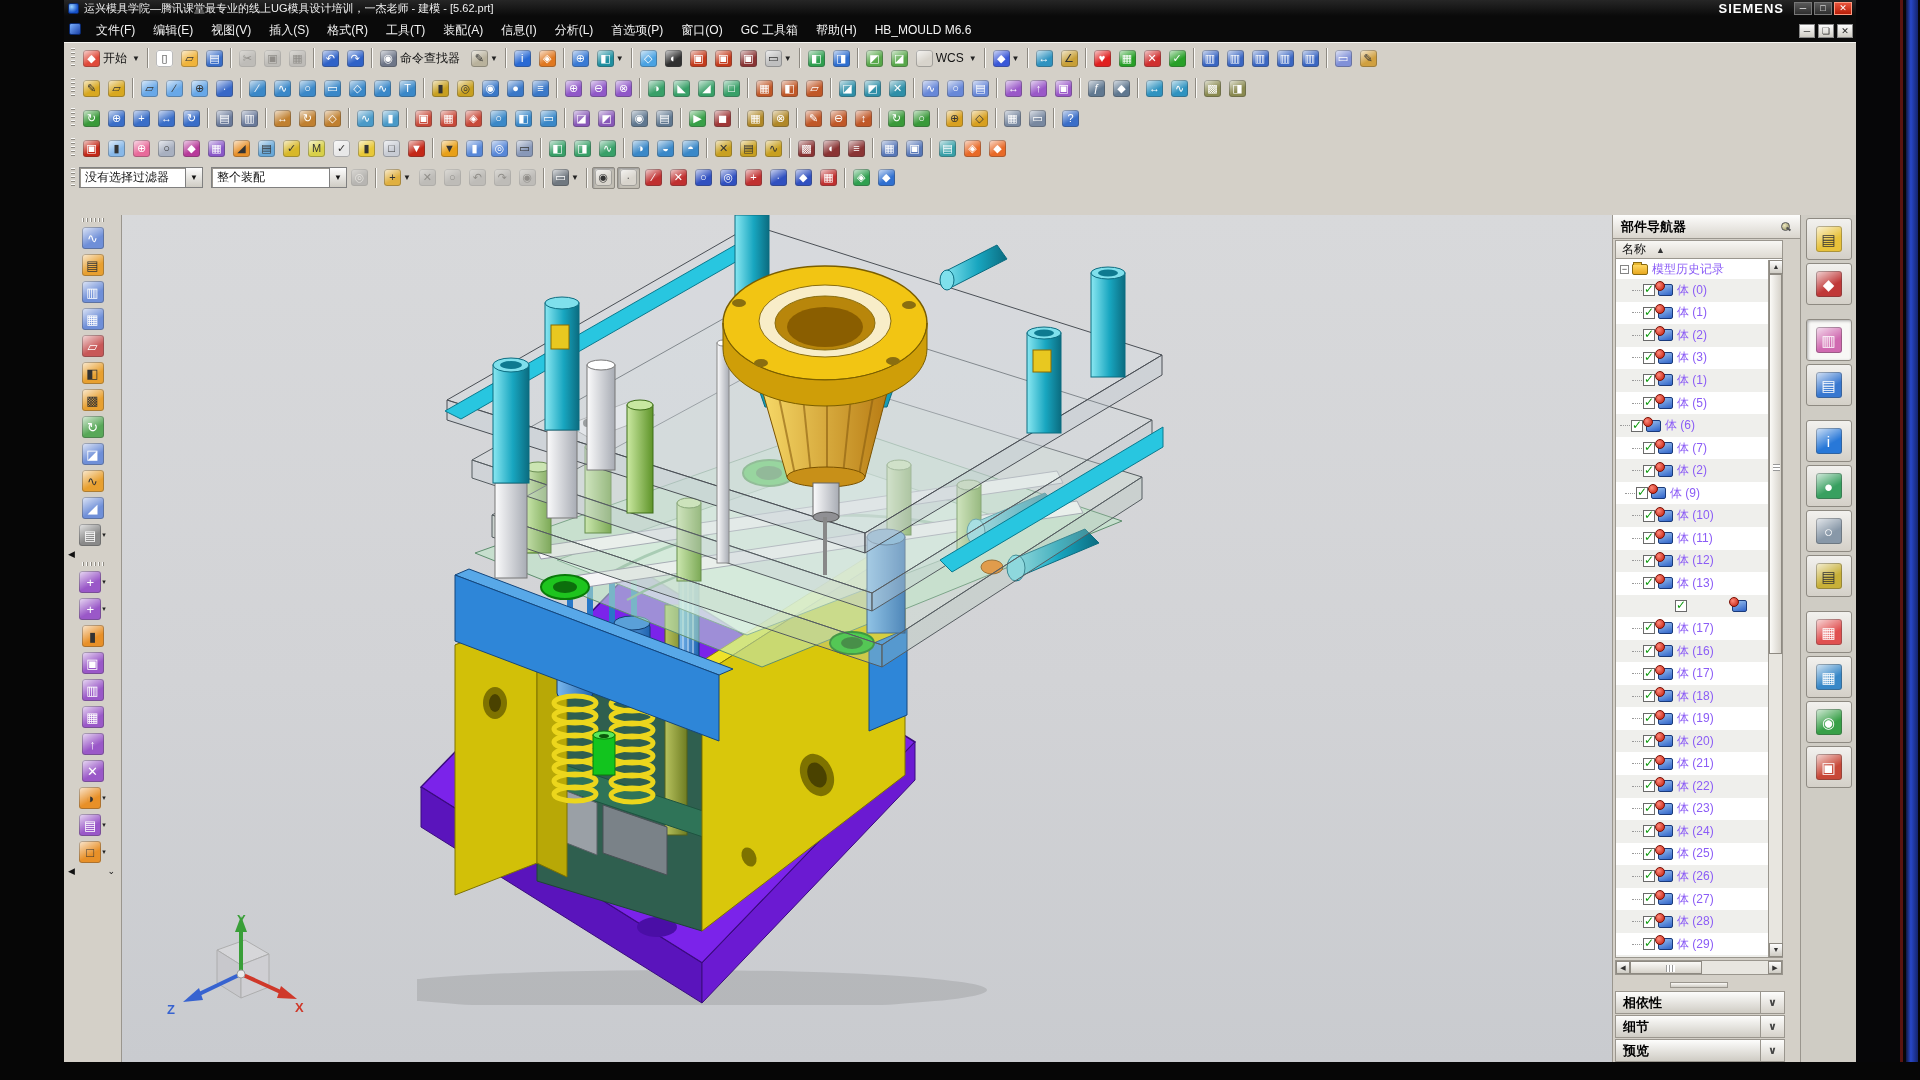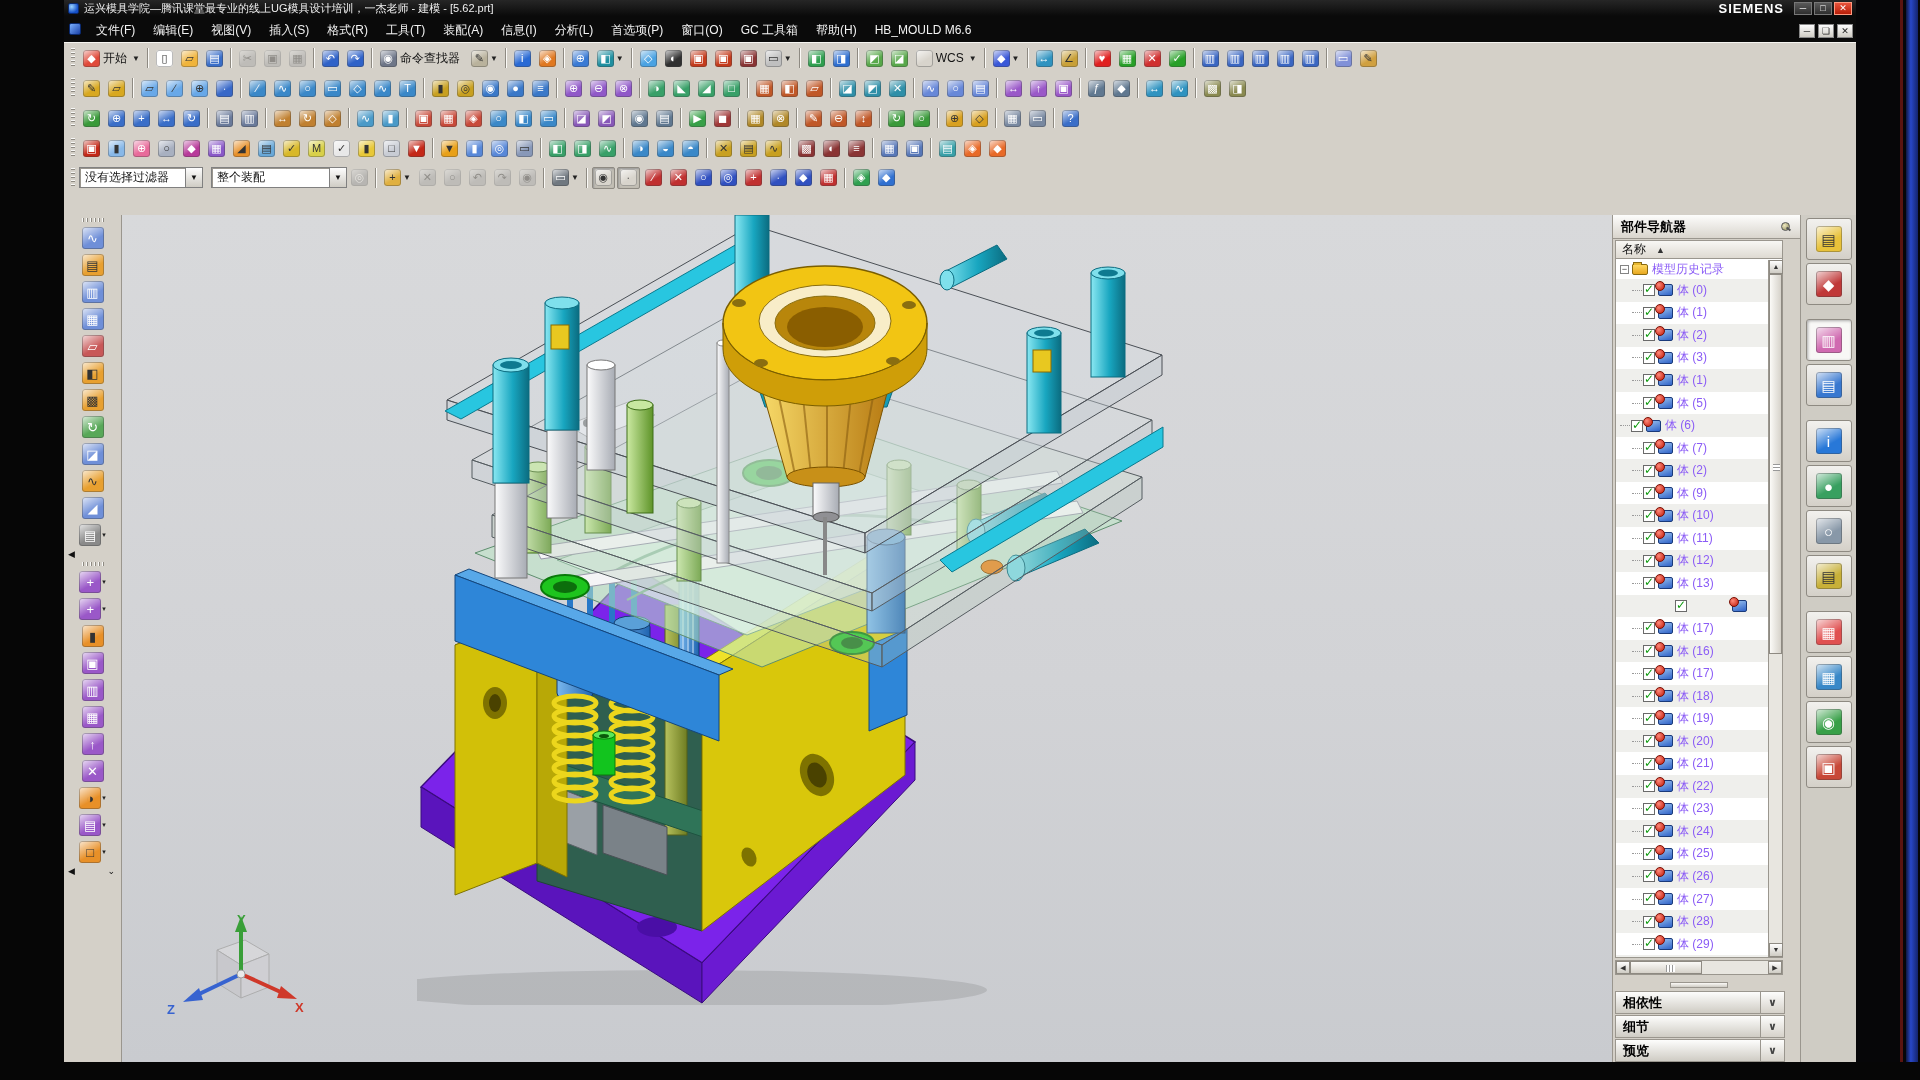--- a/index.html
+++ b/index.html
@@ -1145,21 +1145,21 @@
             <span class="cbx"></span>
             <span class="bicon"></span>
             <span class="tlabel">体 (7)</span>
           </div>
           <div class="trow" style="padding-left: 16px;">
             <span class="dots"></span>
             <span class="cbx"></span>
             <span class="bicon"></span>
             <span class="tlabel">体 (2)</span>
           </div>
-          <div class="trow" style="padding-left: 16px;">
+          <div class="trow" style="padding-left: 9px;">
             <span class="dots"></span>
             <span class="cbx"></span>
             <span class="bicon"></span>
             <span class="tlabel">体 (9)</span>
           </div>
           <div class="trow" style="padding-left: 16px;">
             <span class="dots"></span>
             <span class="cbx"></span>
             <span class="bicon"></span>
             <span class="tlabel">体 (10)</span>

